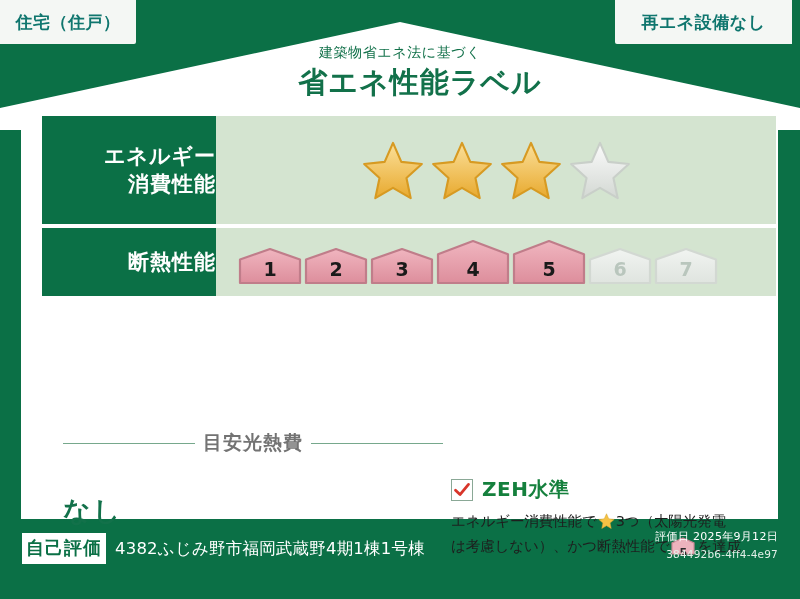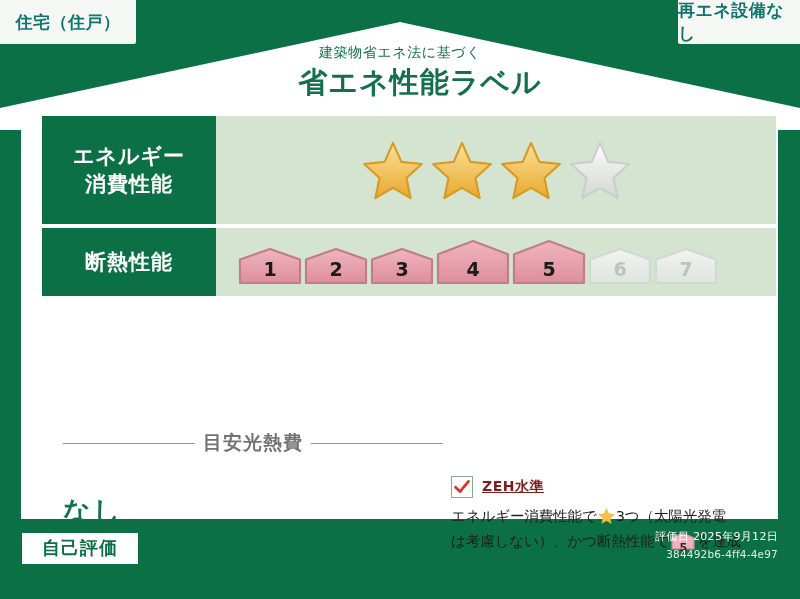--- a/index.html
+++ b/index.html
@@ -29,21 +29,21 @@
     font-weight: bold;
     font-size: 17px;
     letter-spacing: 0.5px;
     display: flex;
     align-items: center;
     justify-content: center;
     height: 44px;
     z-index: 6;
   }
   #tag-left  { left: 0;  width: 136px; border-bottom-right-radius: 2px; }
-  #tag-right { right: 0; width: 122px; border-bottom-left-radius: 2px; }
+  #tag-right { right: 8px; width: 177px; border-bottom-left-radius: 2px; }
 
   .title-wrap {
     position: absolute;
     top: 44px; left: 0; width: 800px;
     text-align: center;
     z-index: 5;
     color: #12714a;
   }
   .title-sub {
     font-size: 14px;
@@ -83,21 +83,21 @@
 
   .row-label {
     width: 174px;
     background: #0b7046;
     color: #ffffff;
     font-weight: bold;
     font-size: 21px;
     letter-spacing: 1px;
     display: flex;
     flex-direction: column;
-    align-items: center;
+    align-items: flex-end;
     justify-content: center;
     line-height: 1.35;
     text-align: center;
   }
   .row-body {
     width: 560px;
     background: #d4e4d0;
     display: flex;
     align-items: center;
     justify-content: center;
@@ -171,25 +171,24 @@
   }
   .checkbox {
     width: 22px; height: 22px;
     border: 1.5px solid #8aa896;
     background: #ffffff;
     position: relative;
     flex: 0 0 auto;
   }
   .checkbox svg { position: absolute; left: 1px; top: 1px; }
   .zeh-title {
-    color: #7f1d1d;
-    font-size: 14px;
+    color: #15803d;
+    font-size: 20px;
     font-weight: bold;
     letter-spacing: 0.5px;
-    text-decoration: underline;
   }
   .zeh-desc {
     margin-top: 7px;
     color: #1e1e1e;
     font-size: 14.5px;
     line-height: 1.55;
     letter-spacing: -0.1px;
   }
   .inline-star { display: inline-block; vertical-align: -3px; margin: 0 1px; }
   .inline-badge { display: inline-block; vertical-align: -4px; margin: 0 2px; position: relative; }
@@ -212,21 +211,21 @@
     display: flex;
     align-items: center;
     gap: 9px;
   }
   .self-eval {
     background: #ffffff;
     color: #0b7046;
     font-weight: bold;
     font-size: 18px;
     letter-spacing: 1px;
-    padding: 3px 20px 4px;
+    padding: 3px 4px 4px;
   }
   .prop-name {
     font-size: 16.5px;
     letter-spacing: 0.2px;
     font-weight: normal;
   }
   .footer-right {
     position: absolute;
     right: 22px; top: 10px;
     text-align: right;
@@ -419,20 +418,21 @@
               <polygon points="12,1 23,6 23,17 1,17 1,6" fill="#ecb3bd" stroke="#c98a96" stroke-width="1.2"></polygon>
             </svg><span class="num">5</span></span><span>を達成</span>
       </div>
     </div>
 
   </div>
 
   <div class="footer">
     <div class="footer-left">
       <span class="self-eval">自己評価</span>
+      <span class="prop-name">4382ふじみ野市福岡武蔵野4期1棟1号棟</span>
     </div>
     <div class="footer-right">
       <div class="eval-date">評価日 2025年9月12日</div>
       <div class="eval-id">384492b6-4ff4-4e97</div>
     </div>
   </div>
 
 </div>
 
 </body></html>

